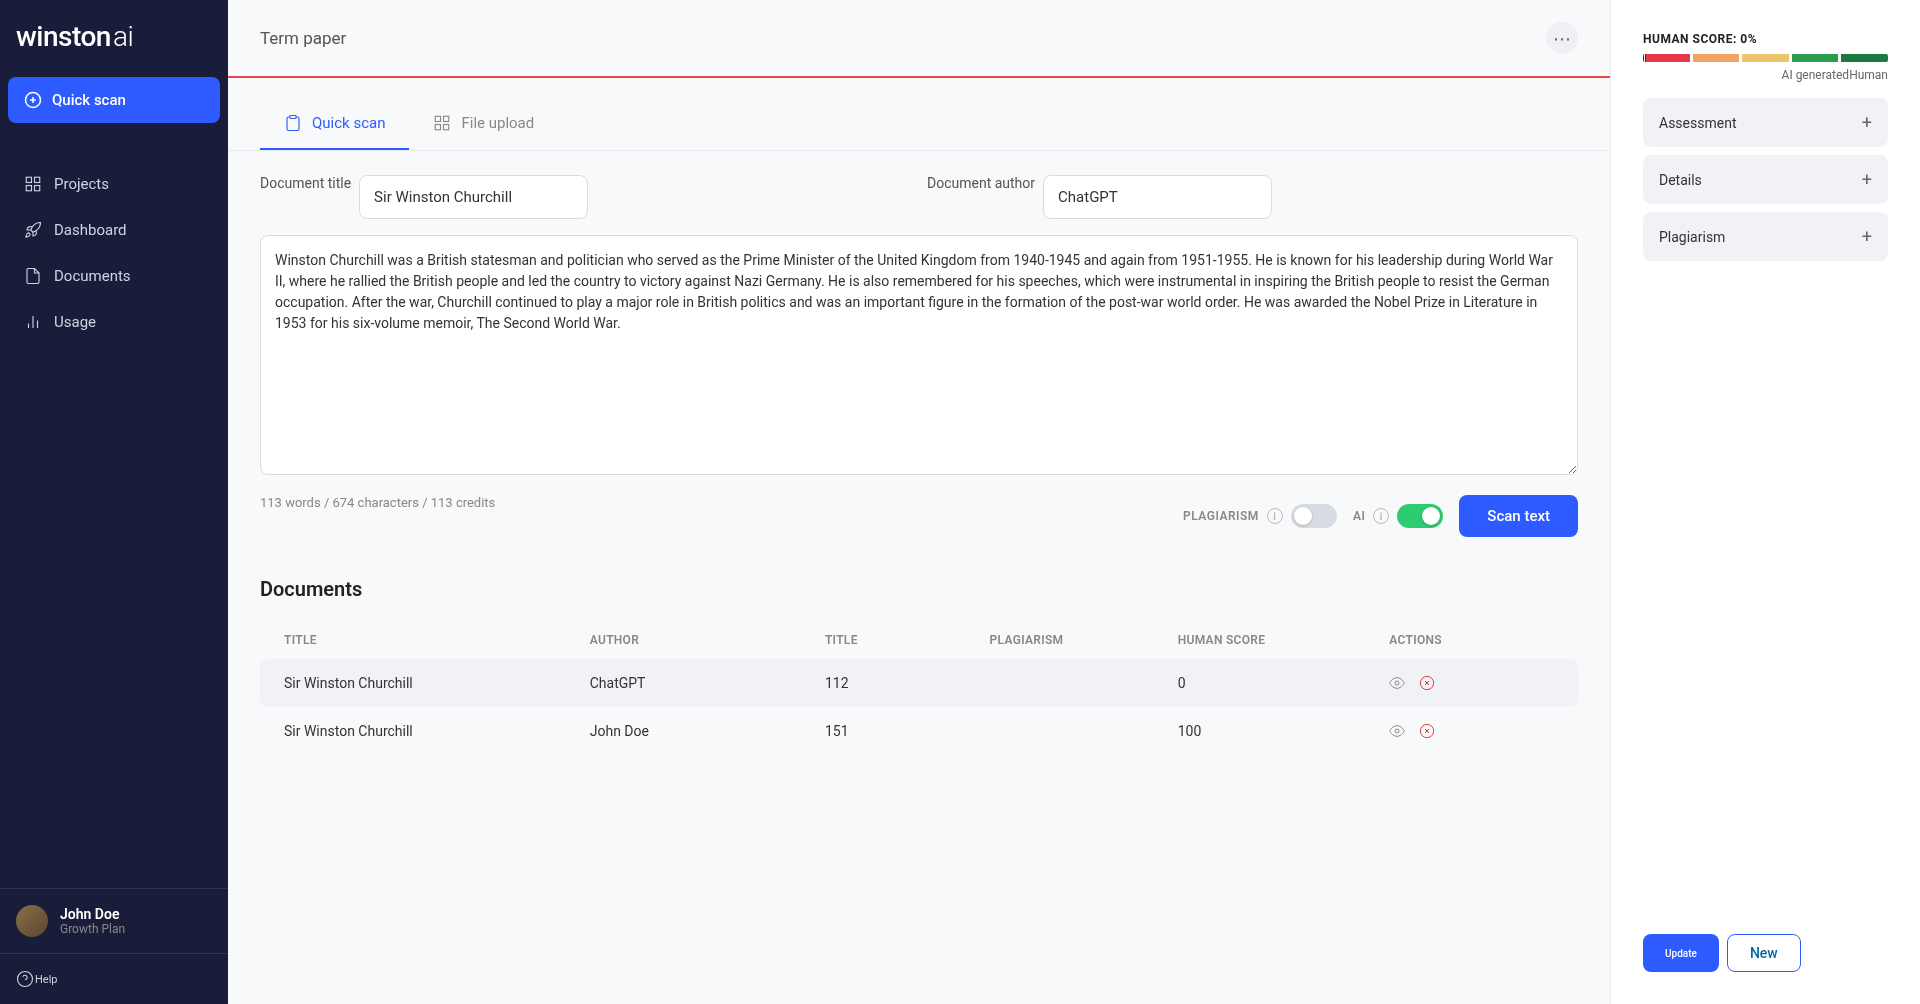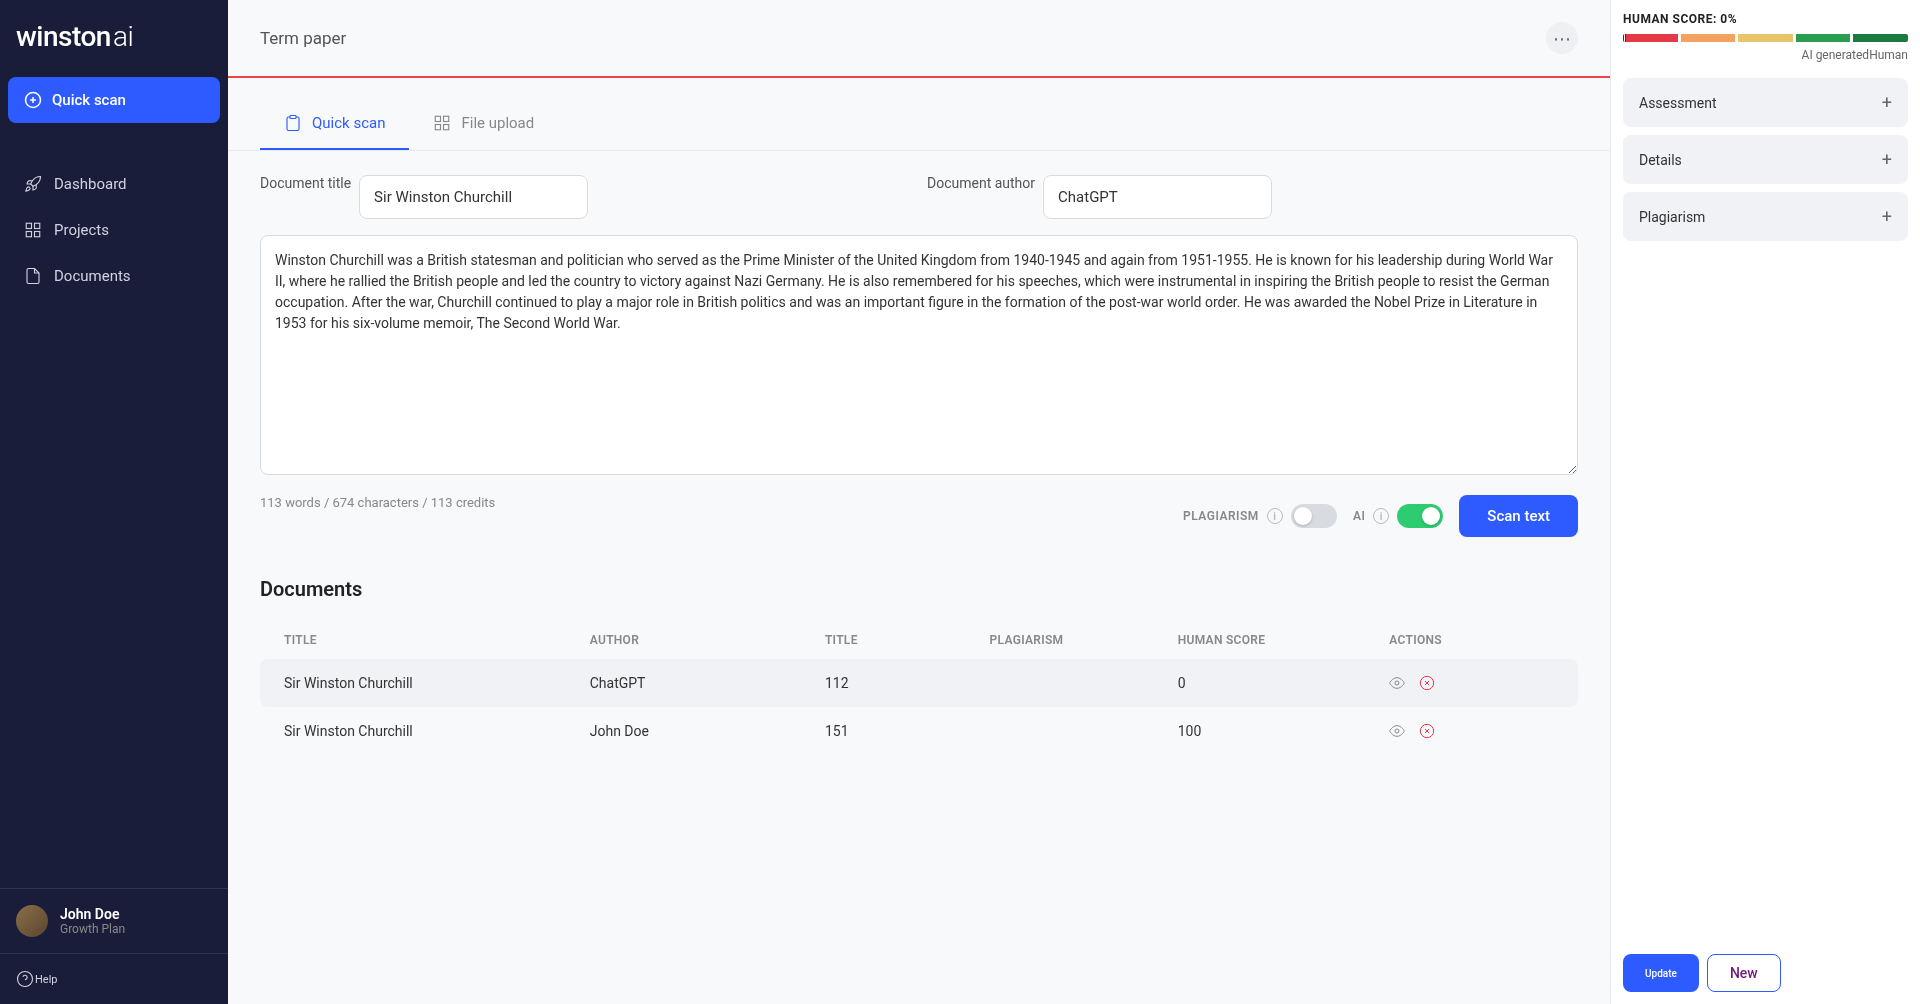--- a/index.html
+++ b/index.html
@@ -58,39 +58,39 @@
     .documents-section { margin-top: 40px; }
     .section-title { font-size: 20px; font-weight: 600; color: #222; margin-bottom: 20px; }
     .table { width: 100%; }
     .table-header { display: grid; grid-template-columns: 1.3fr 1fr 0.7fr 0.8fr 0.9fr 0.7fr; padding: 12px 24px; font-size: 12px; font-weight: 600; color: #888; letter-spacing: 0.3px; }
     .table-row { display: grid; grid-template-columns: 1.3fr 1fr 0.7fr 0.8fr 0.9fr 0.7fr; padding: 16px 24px; font-size: 14px; color: #333; align-items: center; border-radius: 8px; }
     .table-row:nth-child(even) { background: #f0f2f5; }
     .row-actions { display: flex; gap: 14px; align-items: center; }
     .action-icon { width: 16px; height: 16px; cursor: pointer; }
     
     
-    .right-panel { width: 310px; border-left: 1px solid #e8eaed; background: #fff; display: flex; flex-direction: column; padding: 12px; }
+    .right-panel { width: 310px; border-left: 1px solid #e8eaed; background: #fff; display: flex; flex-direction: column; padding: 32px; }
     .score-label { font-size: 12px; font-weight: 700; letter-spacing: 0.5px; color: #222; margin-bottom: 8px; }
     .score-bar { display: flex; height: 8px; border-radius: 2px; overflow: hidden; margin-bottom: 6px; position: relative; }
     .score-marker { position: absolute; left: 0; top: -3px; width: 3px; height: 14px; background: #fff; border: 1px solid #333; z-index: 2; }
     .score-seg { flex: 1; margin-right: 3px; }
     .score-seg:last-child { margin-right: 0; }
     .score-seg.red { background: #e63946; }
     .score-seg.orange { background: #f4a261; }
     .score-seg.yellow { background: #e9c46a; }
     .score-seg.green { background: #2a9d4f; }
     .score-seg.darkgreen { background: #1b7a3e; }
     .score-legend { display: flex; justify-content: flex-end; font-size: 12px; color: #666; margin-bottom: 16px; }
     
     .accordion-item { background: #f0f2f5; border-radius: 8px; padding: 14px 16px; margin-bottom: 8px; display: flex; align-items: center; justify-content: space-between; cursor: pointer; font-size: 14px; color: #333; }
     .plus-icon { font-size: 18px; color: #666; }
     
     .panel-footer { margin-top: auto; display: flex; gap: 8px; }
     .btn-secondary { padding: 10px 22px; background: #2d5bff; color: #fff; border: none; border-radius: 8px; font-size: 10px; font-weight: 500; cursor: pointer; }
-    .btn-outline { padding: 10px 22px; border: 1.5px solid #2d5bff; color: #701a75; background: #fff; border-radius: 8px; font-size: 14px; font-weight: 500; cursor: pointer; }
+    .btn-outline { padding: 10px 22px; border: 1.5px solid #2d5bff; color: #0369a1; background: #fff; border-radius: 8px; font-size: 14px; font-weight: 500; cursor: pointer; }
   </style>
 </head>
 <body>
 
 <aside class="sidebar">
   <div class="logo">
     <div class="logo-text">
       <span>winston</span>
         <span class="logo-ai">ai</span>
     </div>
@@ -101,42 +101,50 @@
         <circle cx="12" cy="12" r="10"></circle>
         <line x1="12" y1="8" x2="12" y2="16"></line>
         <line x1="8" y1="12" x2="16" y2="12"></line>
       </svg>
     <span>Quick scan</span>
   </div>
 
   <nav class="sidebar-nav">
     <div class="nav-item">
       <svg viewBox="0 0 24 24" fill="none" stroke="currentColor" stroke-width="1.5">
+          <rect x="3" y="3" width="7" height="7"></rect>
+          <rect x="14" y="3" width="7" height="7"></rect>
+          <rect x="14" y="14" width="7" height="7"></rect>
+          <rect x="3" y="14" width="7" height="7"></rect>
+        </svg>
+      <span>Projects</span>
+    </div>
+    <div class="nav-item">
+      <svg viewBox="0 0 24 24" fill="none" stroke="currentColor" stroke-width="1.5">
           <path d="M4.5 16.5c-1.5 1.5-2 5-2 5s3.5-.5 5-2c.83-.83.83-2.17 0-3-.83-.83-2.17-.83-3 0z"></path>
           <path d="M12 15l-3-3a22 22 0 012-3.95A12.88 12.88 0 0122 2c0 2.72-.78 7.5-6 11a22 22 0 01-4 2z"></path>
           <path d="M9 12H4s.55-3.03 2-4c1.62-1.08 5 0 5 0"></path>
           <path d="M12 15v5s3.03-.55 4-2c1.08-1.62 0-5 0-5"></path>
         </svg>
       <span>Dashboard</span>
     </div>
     <div class="nav-item">
       <svg viewBox="0 0 24 24" fill="none" stroke="currentColor" stroke-width="1.5">
-          <rect x="3" y="3" width="7" height="7"></rect>
-          <rect x="14" y="3" width="7" height="7"></rect>
-          <rect x="14" y="14" width="7" height="7"></rect>
-          <rect x="3" y="14" width="7" height="7"></rect>
-        </svg>
-      <span>Projects</span>
-    </div>
-    <div class="nav-item">
-      <svg viewBox="0 0 24 24" fill="none" stroke="currentColor" stroke-width="1.5">
           <path d="M14 2H6a2 2 0 00-2 2v16a2 2 0 002 2h12a2 2 0 002-2V8z"></path>
           <polyline points="14 2 14 8 20 8"></polyline>
         </svg>
       <span>Documents</span>
+    </div>
+    <div class="nav-item">
+      <svg viewBox="0 0 24 24" fill="none" stroke="currentColor" stroke-width="1.5">
+          <line x1="18" y1="20" x2="18" y2="10"></line>
+          <line x1="12" y1="20" x2="12" y2="4"></line>
+          <line x1="6" y1="20" x2="6" y2="14"></line>
+        </svg>
+      <span>Usage</span>
     </div>
   </nav>
 
   <div class="sidebar-footer">
     <div class="user-section">
       <div class="avatar"></div>
       <div class="user-info">
         <span class="user-name">John Doe</span>
         <span class="user-plan">Growth Plan</span>
       </div>

